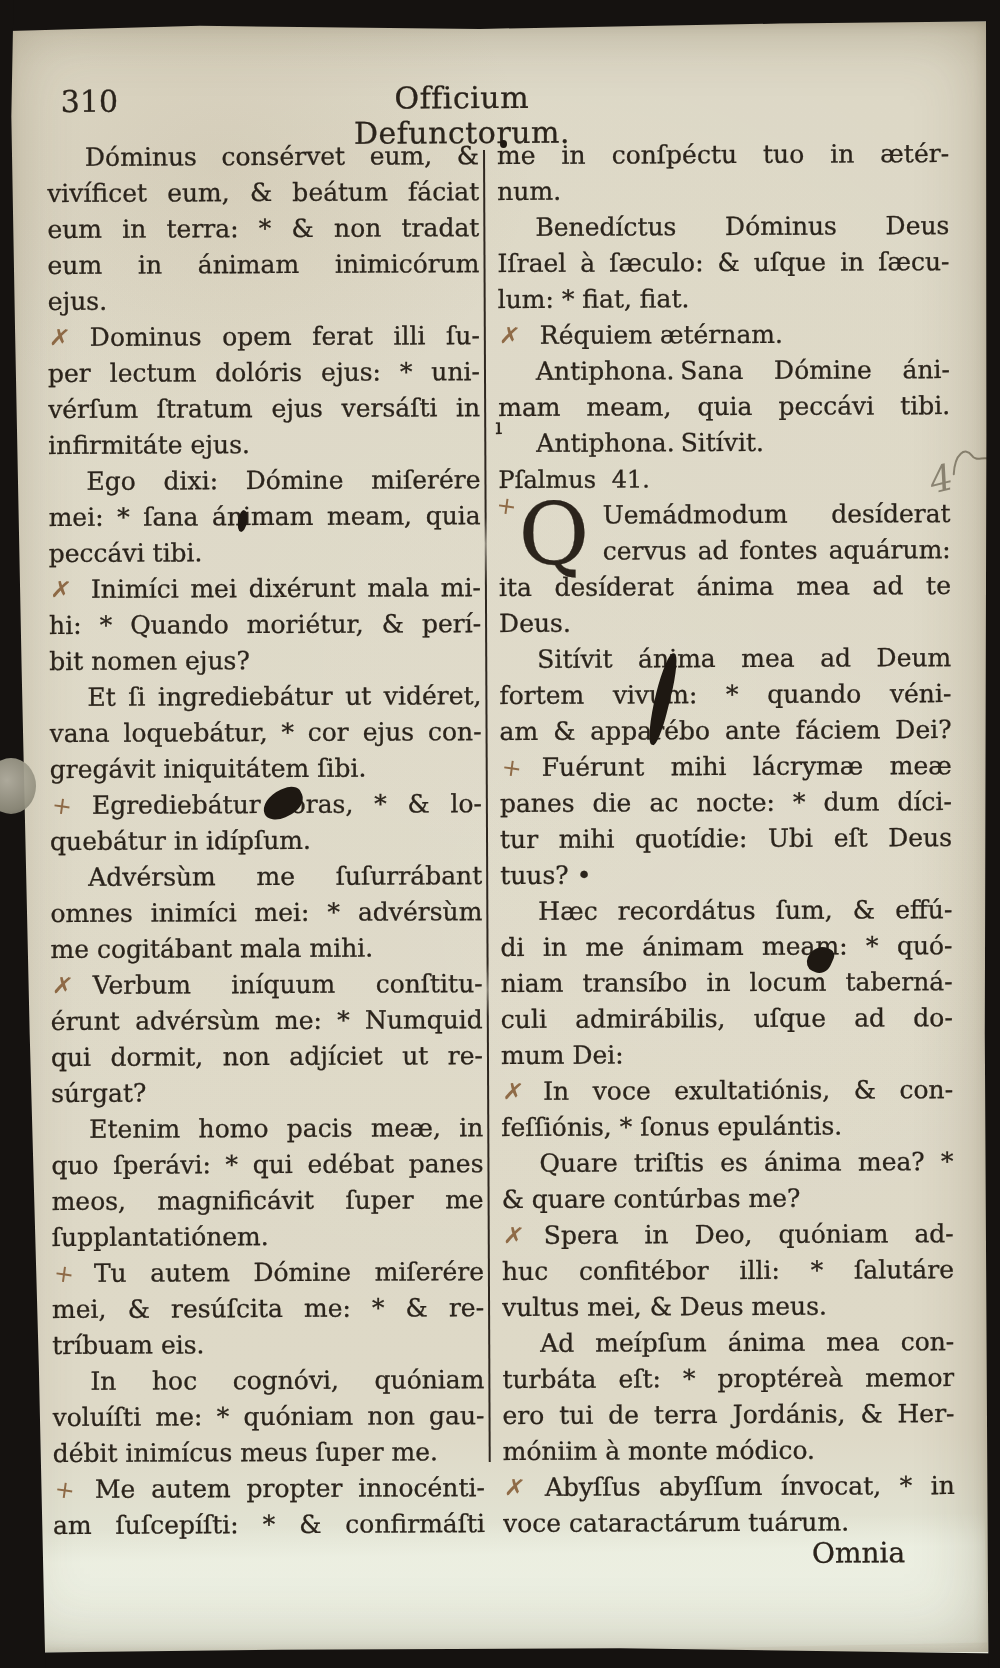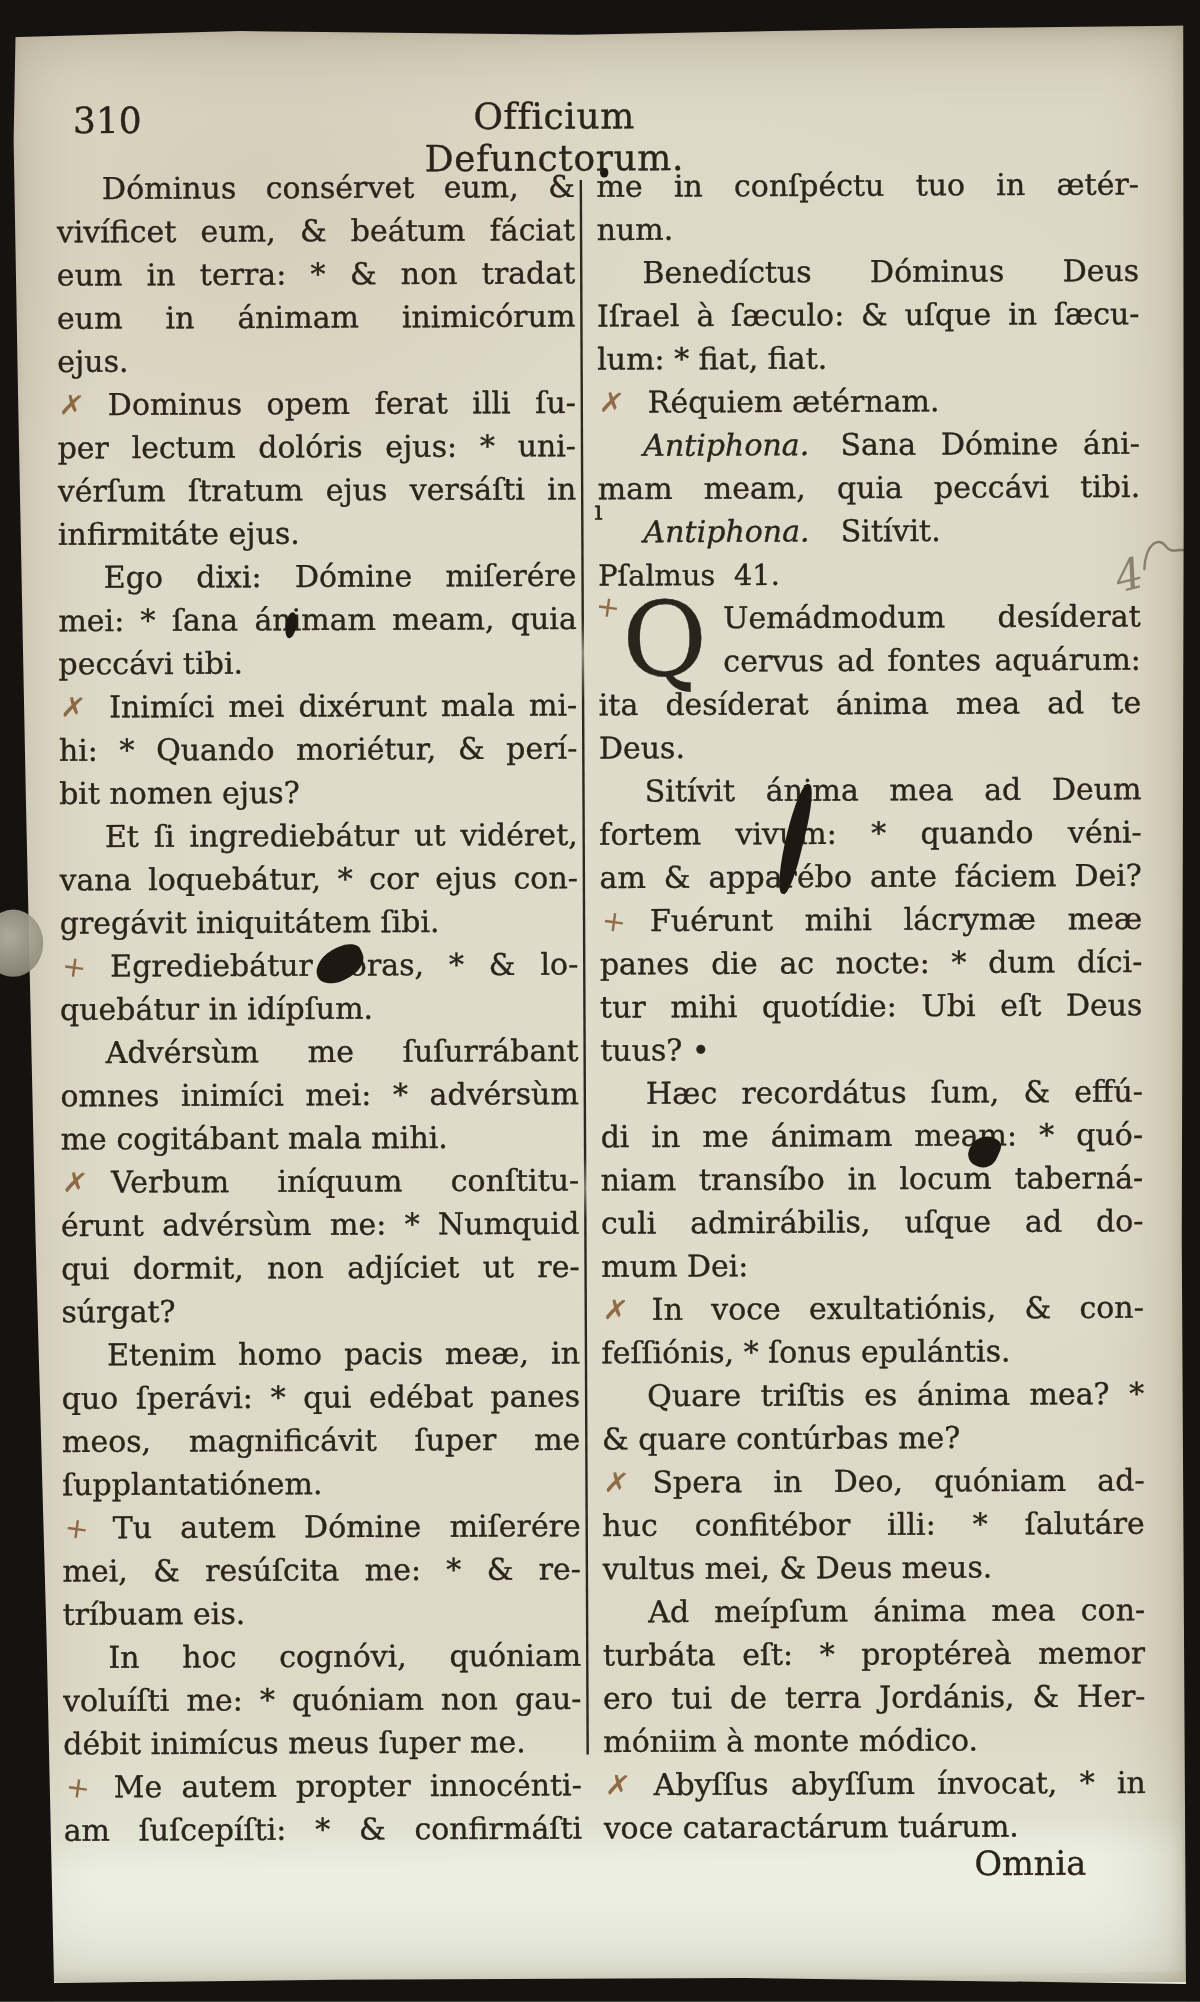--- a/index.html
+++ b/index.html
@@ -51,21 +51,21 @@
   .col{position:absolute;top:138px;}
   .col-left{left:50px;width:432px;}
   .col-right{left:500px;width:452px;}
   .line{
     height:36px;line-height:36px;font-size:25px;overflow:hidden;position:relative;
     text-align:justify;text-align-last:justify;text-justify:inter-word;
   }
   .line.nj{text-align-last:left;}
   .k-p{text-indent:38px;}
   .k-a{text-indent:38px;}
-  .lead{font-style:italic;margin-right:26px;}
+  .lead{margin-right:6px;}
   .k-x{padding-left:42px;}
   .cross{
     position:absolute;left:2px;top:0;color:var(--cross,#8f6b47);
     font-family:"DejaVu Sans","Liberation Sans",sans-serif;font-size:24px;
     -webkit-text-stroke:0;transform:rotate(8deg);
   }
   .k-c{text-align:center;text-align-last:center;font-size:24px;word-spacing:8px;}
   .capblock{height:72px;position:relative;padding-left:104px;}
   .capblock .cap{position:absolute;left:20px;top:-2px;font-size:86px;line-height:76px;}
   .capblock .cross{left:-2px;top:-6px;}

